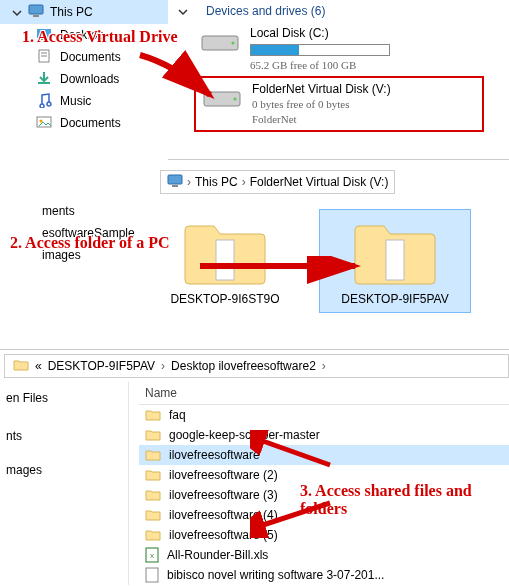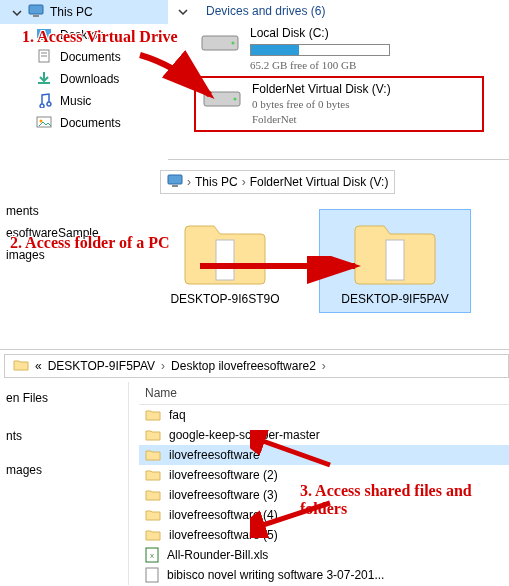--- a/index.html
+++ b/index.html
@@ -110,20 +110,21 @@
   .bc-sep { color: #666; }
   .p2-sidebar {
     position: absolute;
     left: 0; top: 40px;
     width: 120px;
   }
   .p2-side-item {
     padding: 4px 6px;
     color: #000;
     font-size: 12px;
+    margin-left: 36px;
   }
   .p2-content {
     position: absolute;
     left: 150px; top: 50px;
     display: flex;
     gap: 20px;
   }
   .folder-tile {
     width: 150px;
     text-align: center;

